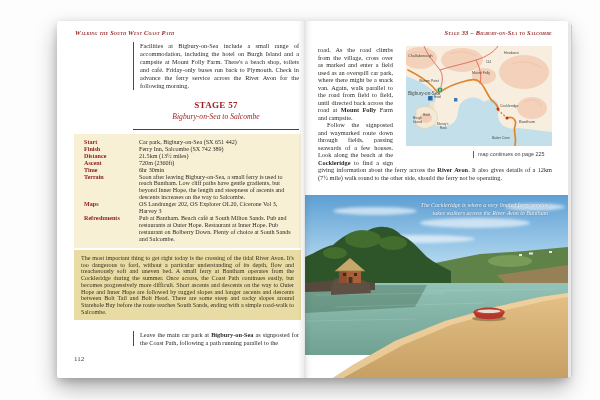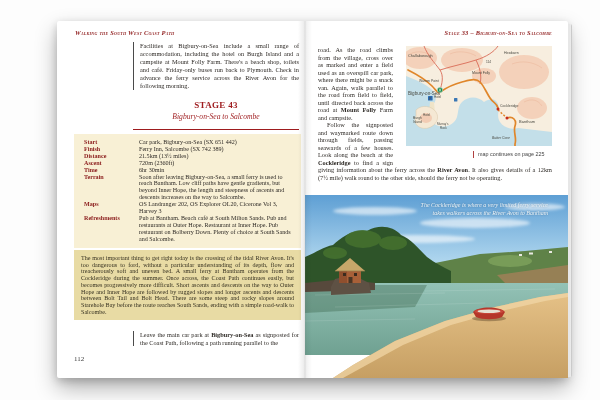--- a/index.html
+++ b/index.html
@@ -93,21 +93,21 @@
 
 <div class="book">
   <div class="edge-right"></div>
 
   <div class="page-left">
     <div class="running-head rh-left">Walking the South West Coast Path</div>
 
     <div class="lp-intro">Facilities at Bigbury-on-Sea include a small range of accommodation, including the hotel on Burgh Island and a campsite at Mount Folly Farm. There's a beach shop, toilets and café. Friday-only buses run back to Plymouth. Check in advance the ferry service across the River Avon for the following morning.</div>
 
     <div class="lp-stage">
-      <div class="stage-title">STAGE 43</div>
+      <div class="stage-title">STAGE 57</div>
       <div class="stage-sub">Bigbury-on-Sea to Salcombe</div>
     </div>
 
     <div class="infobox">
       <div class="info-row">
         <div class="info-label">Start</div>
         <div class="info-value">Car park, Bigbury-on-Sea (SX 651 442)</div>
       </div>
       <div class="info-row">
         <div class="info-label">Finish</div>

